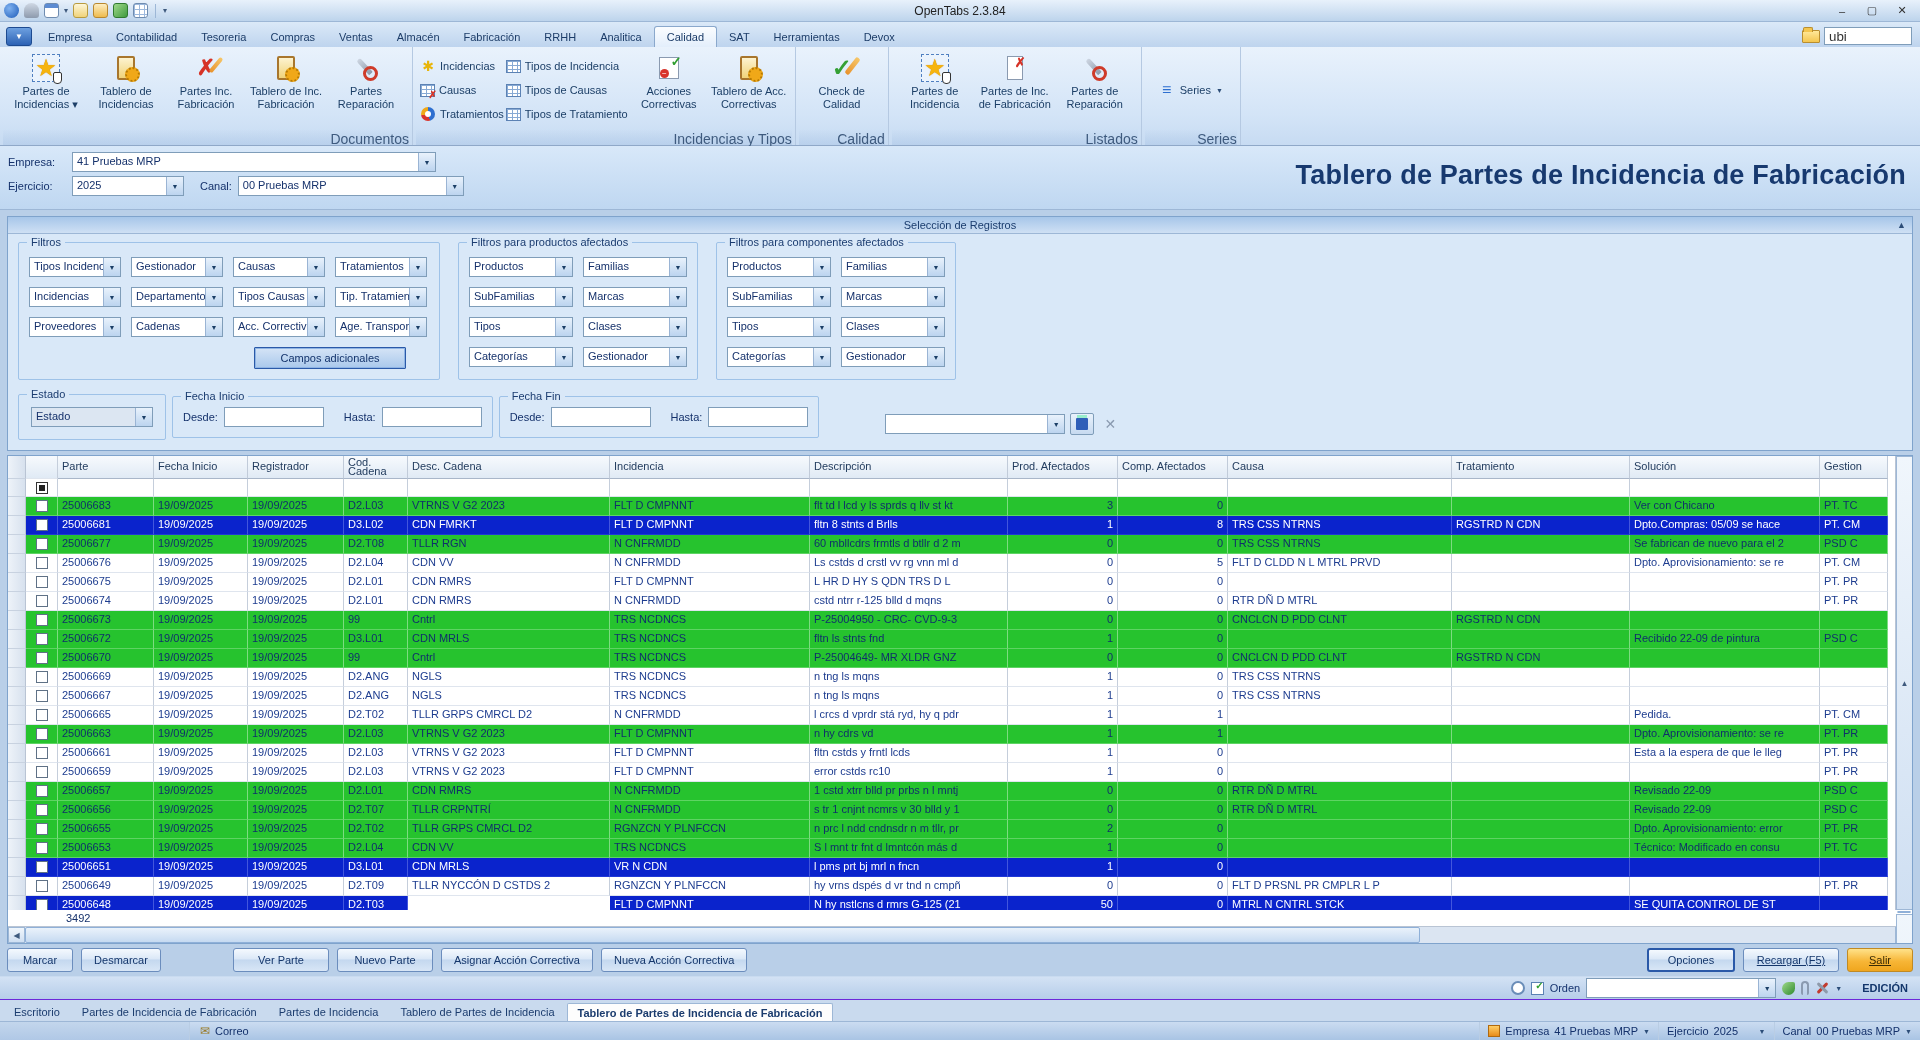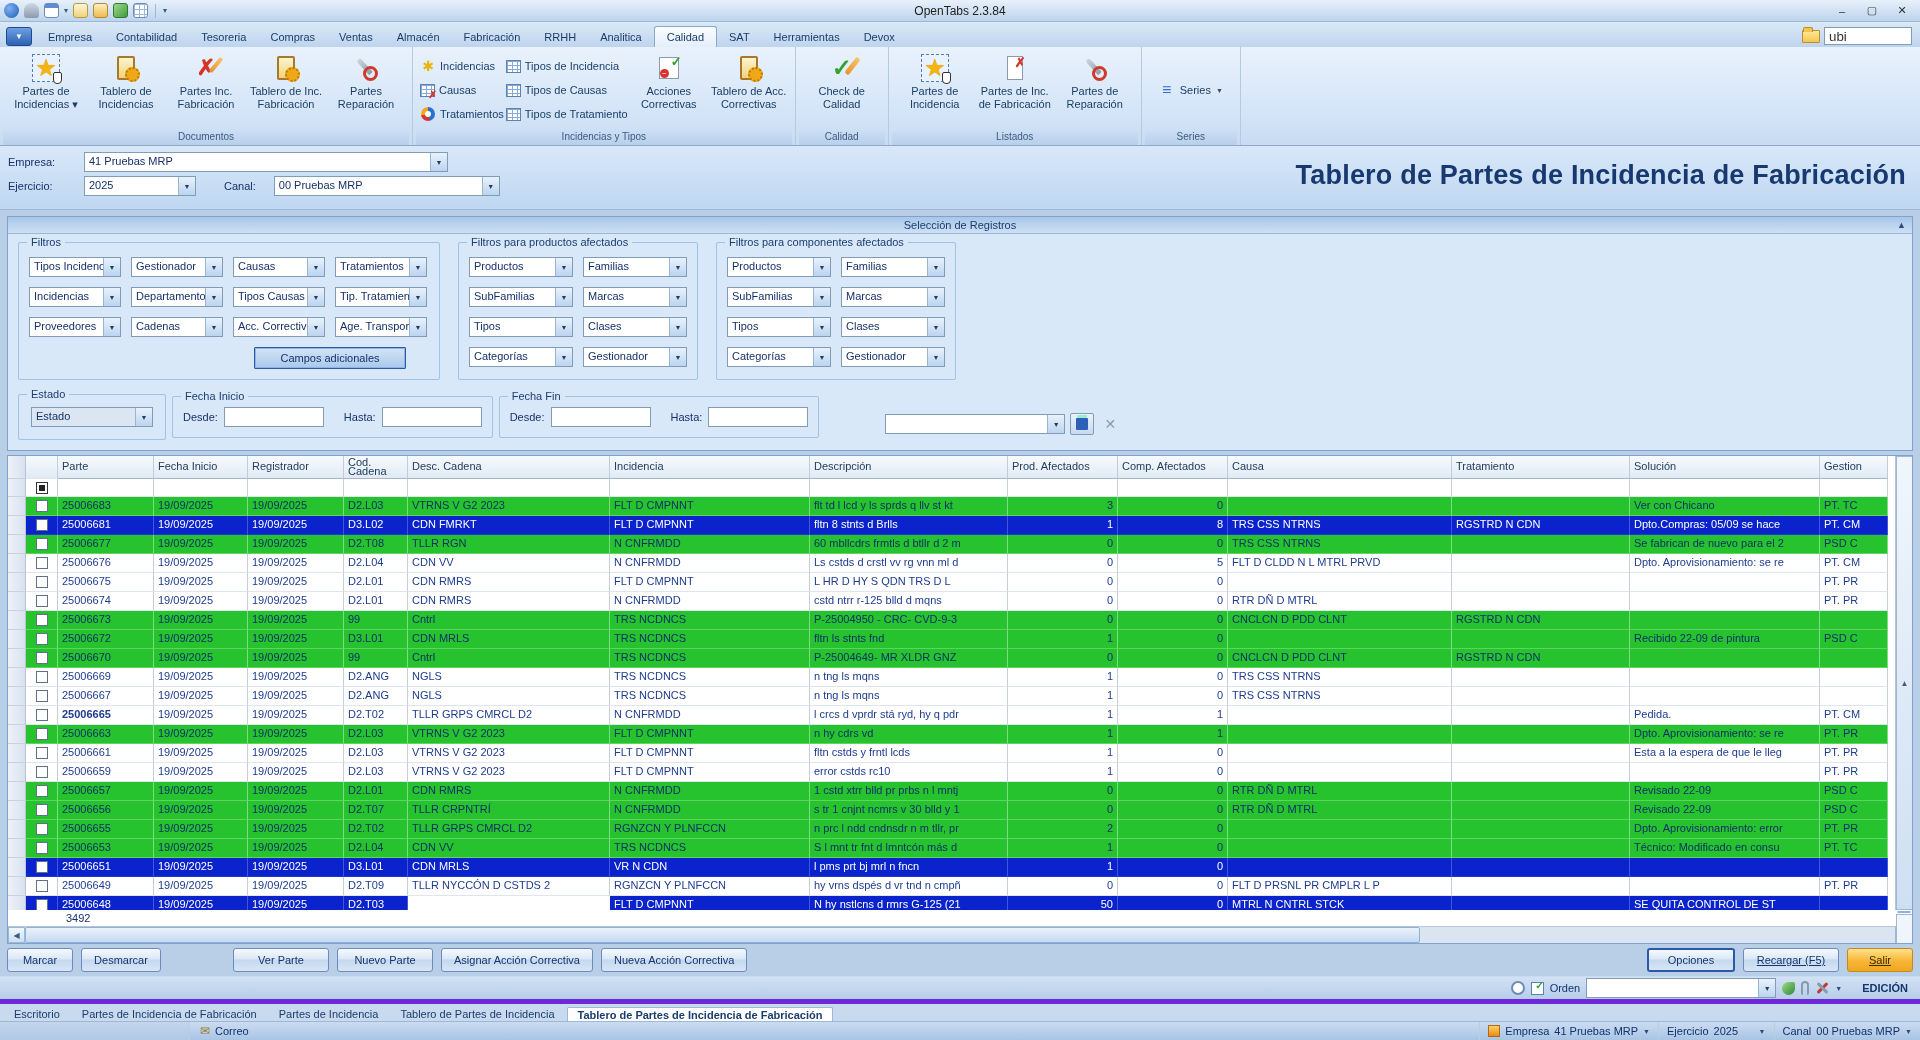--- a/index.html
+++ b/index.html
@@ -32,21 +32,21 @@
   .mtab.active { background:linear-gradient(#fbfdff,#e3eefb); border:1px solid #8aa8cc; border-bottom:none; border-radius:3px 3px 0 0; }
   .menu-right { margin-left:auto; display:flex; align-items:center; gap:4px; padding:0 6px 2px 0; }
   .folder-icon { width:18px; height:13px; background:linear-gradient(#ffe89a,#f4c64f); border:1px solid #b98e2f; border-radius:1px; position:relative; }
   .folder-icon::before { content:""; position:absolute; top:-4px; left:0; width:8px; height:4px; background:#f4c64f; border:1px solid #b98e2f; border-bottom:none; border-radius:2px 2px 0 0; }
   .pathbox { width:88px; height:18px; background:#fff; border:1px solid #7f9db9; padding:0 4px; color:#333; }
 
   
   .ribbon { height:99px; background:linear-gradient(#e9f2fc,#d3e4f7 70%,#c7dbf2); border-bottom:1px solid #8fa8c8; display:flex; }
   .rgroup { display:flex; flex-direction:column; border-right:1px solid #b5c9e2; padding:0 3px; }
   .rg-content { flex:1; display:flex; align-items:flex-start; padding:4px 4px 0 4px; gap:2px; }
-  .rg-label { height:16px; text-align:center; color:#3e5a7e; font-size:10px; padding-top:2px; background:linear-gradient(rgba(255,255,255,0),rgba(173,199,231,.55)); }
+  .rg-label { height:16px; text-align:right; color:#3e5a7e; font-size:14px; padding-top:2px; background:linear-gradient(rgba(255,255,255,0),rgba(173,199,231,.55)); }
   .bigbtn { width:78px; display:flex; flex-direction:column; align-items:center; gap:3px; padding:3px 1px; border-radius:3px; }
   .bigbtn .lbl { font-size:11px; line-height:1.18; text-align:center; color:#1c3f67; }
   .smallcol { display:flex; flex-direction:column; gap:6px; padding-top:6px; }
   .smallbtn { display:flex; align-items:center; gap:4px; height:18px; color:#1c3f67; }
   .flatbtn { display:flex; align-items:center; gap:5px; color:#1c3f67; padding:0 10px; align-self:center; }
   .caret { font-size:7px; color:#2c4d78; }
 
   
   .icon { width:28px; height:28px; position:relative; display:flex; align-items:center; justify-content:center; flex:none; }
   .icon-s { width:16px; height:16px; position:relative; display:flex; align-items:center; justify-content:center; flex:none; }
@@ -70,21 +70,21 @@
   .i-checklist::after { content:"✓"; position:absolute; right:1px; top:0; color:#2f9e2f; font-weight:bold; font-size:13px; }
   .i-checklist .dot { position:absolute; left:5px; bottom:4px; width:9px; height:9px; border-radius:50%; background:#d8342c; color:#fff; font-size:8px; line-height:9px; text-align:center; }
   .i-checkpencil::before { content:"✓"; font-size:24px; font-weight:bold; color:#35a035; }
   .i-checkpencil::after { content:""; position:absolute; right:1px; top:2px; width:5px; height:20px; background:linear-gradient(#f6c76a,#e8922c); transform:rotate(38deg); border-radius:2px; }
   .i-pagex::before { content:""; position:absolute; inset:2px 6px; background:#fff; border:1px solid #8a9ab0; }
   .i-pagex::after { content:"✗"; position:absolute; right:3px; top:1px; color:#d63226; font-weight:bold; font-size:13px; }
   .i-series::before { content:"≡"; font-size:16px; color:#2d6fd0; font-weight:bold; }
 
   
   .band { height:64px; background:linear-gradient(#d8e8f9,#bfd7f1); border-bottom:1px solid #9db7d6; position:relative; padding:4px 8px; }
-  .band-row { display:flex; align-items:center; height:24px; gap:18px; }
+  .band-row { display:flex; align-items:center; height:24px; gap:6px; }
   .blabel { color:#14316b; }
   .combo { display:flex; height:20px; background:#fff; border:1px solid #7f9db9; }
   .combo .cv { flex:1; padding:2px 4px; color:#15316b; white-space:nowrap; overflow:hidden; }
   .combo .ca { width:17px; background:linear-gradient(#e9f2fc,#bcd4ef); border-left:1px solid #9ab4d4; display:flex; align-items:center; justify-content:center; font-size:7px; color:#1c3f67; }
   .page-title { position:absolute; right:14px; top:14px; font-size:27px; font-weight:600; color:#17396f; letter-spacing:.2px; }
 
   
   .panel { margin:6px 7px 0 7px; border:1px solid #7fa3cc; background:#d9e8f8; }
   .panel-hd { height:17px; background:linear-gradient(#a7c6e9,#cfe0f4); border-bottom:1px solid #9db7d6; position:relative; display:flex; align-items:center; justify-content:center; color:#1a3c6e; }
   .panel-hd .collapse { position:absolute; right:6px; font-size:9px; color:#2c4d78; }
@@ -139,21 +139,21 @@
   .oicon { width:14px; height:14px; border-radius:50%; border:2px solid #6a8db8; background:#fff; flex:none; }
   .oicon2 { width:13px; height:13px; border:1px solid #5c82b4; background:#fff; position:relative; flex:none; }
   .oicon2::before { content:"✓"; position:absolute; right:-1px; top:-3px; color:#2f9e2f; font-size:10px; font-weight:bold; }
   .ocombo { width:190px; }
   .oleaf { width:13px; height:13px; border-radius:50% 2px 50% 50%; background:linear-gradient(135deg,#9fd98a,#2f8a2f); flex:none; }
   .oclip { width:8px; height:14px; border:2px solid #8a9ab0; border-radius:4px 4px 2px 2px; border-bottom:none; flex:none; }
   .otools { width:14px; height:14px; position:relative; flex:none; }
   .otools::before { content:""; position:absolute; left:6px; top:0; width:3px; height:14px; background:#c23b2e; transform:rotate(45deg); border-radius:2px; }
   .otools::after { content:""; position:absolute; left:6px; top:0; width:3px; height:14px; background:#8e9aab; transform:rotate(-45deg); border-radius:2px; }
   .edicion { font-weight:bold; color:#13366b; padding:0 6px 0 14px; }
-  .mditabs { height:22px; background:#c9daee; border-top:5px solid #6d28d9; display:flex; align-items:stretch; padding:3px 4px 0 4px; gap:2px; }
+  .mditabs { height:22px; background:#c9daee; border-top:1px solid #6d28d9; display:flex; align-items:stretch; padding:3px 4px 0 4px; gap:2px; }
   .mtab2 { display:flex; align-items:center; padding:0 10px; color:#1b3c6e; }
   .mtab2.active { background:#fdfdfd; border:1px solid #9db7d6; border-bottom:none; font-weight:bold; border-radius:2px 2px 0 0; }
   .statusbar { height:19px; background:linear-gradient(#cbdcf1,#a9c4e4); border-top:1px solid #9db7d6; display:flex; align-items:center; }
   .status-recess { width:190px; height:100%; border-right:1px solid #b9cde4; background:linear-gradient(#c3d6ec,#b0c8e6); }
   .correo { display:flex; align-items:center; gap:5px; padding:0 10px; color:#14316b; }
   .mailicon { color:#9a7b28; font-size:12px; }
   .scombo { display:flex; align-items:center; gap:5px; padding:0 8px; height:100%; border-left:1px solid #b9cde4; color:#14316b; }
   .scombo .sval { min-width:70px; }
   .bldg { width:12px; height:12px; background:linear-gradient(#ffce66,#e88c1a); border:1px solid #b06a10; flex:none; }
   .sarrow { font-size:7px; color:#2c4d78; }
@@ -752,21 +752,21 @@
           <span class="tc" style="width: 224px;">TRS CSS NTRNS</span>
           <span class="tc" style="width: 178px;"></span>
           <span class="tc" style="width: 190px;"></span>
           <span class="tc" style="width: 68px;"></span>
         </div>
         <div class="trow">
           <span class="rowhdr"></span>
           <span class="chkcell">
             <span class="chk"></span>
           </span>
-          <span class="tc" style="width: 96px; font-weight: bold;">25006665</span>
+          <span class="tc" style="width: 96px;">25006665</span>
           <span class="tc" style="width: 94px;">19/09/2025</span>
           <span class="tc" style="width: 96px;">19/09/2025</span>
           <span class="tc" style="width: 64px;">D2.T02</span>
           <span class="tc" style="width: 202px;">TLLR GRPS CMRCL D2</span>
           <span class="tc" style="width: 200px;">N CNFRMDD</span>
           <span class="tc" style="width: 198px;">l crcs d vprdr stá ryd, hy q pdr</span>
           <span class="tc num" style="width: 110px;">1</span>
           <span class="tc num" style="width: 110px;">1</span>
           <span class="tc" style="width: 224px;"></span>
           <span class="tc" style="width: 178px;"></span>

